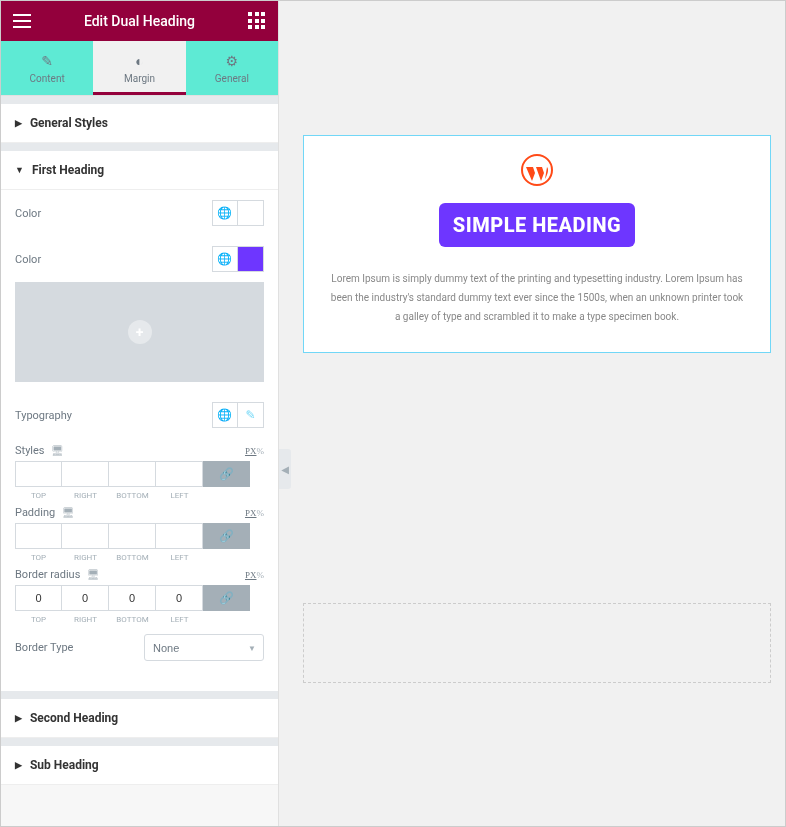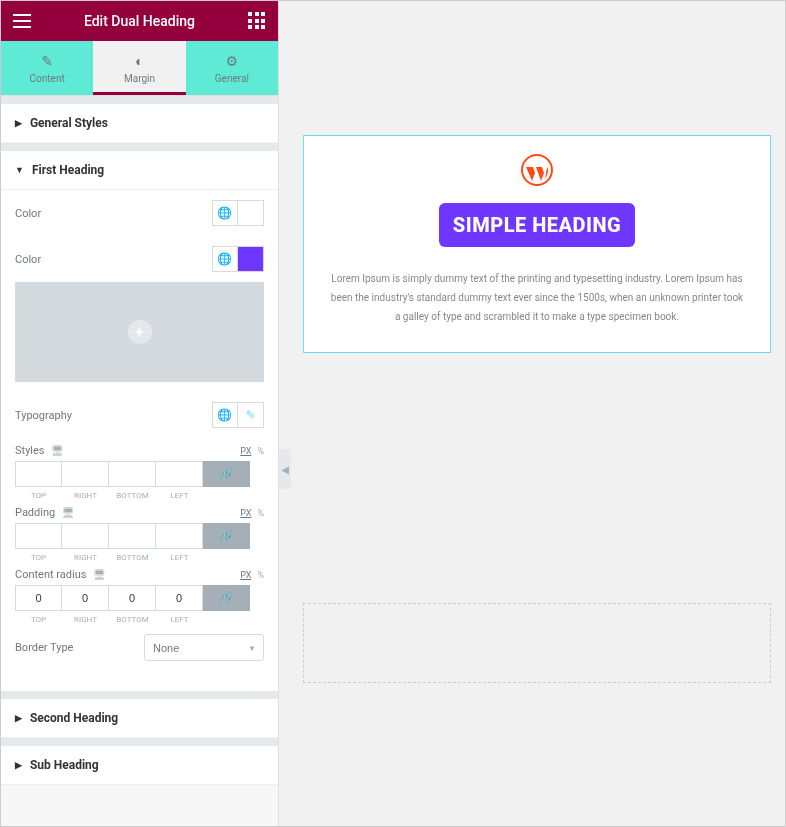--- a/index.html
+++ b/index.html
@@ -23,21 +23,21 @@
 .section-sep { height: 8px; background: #e6e9ec; }
 .control-row { display: flex; align-items: center; justify-content: space-between; padding: 10px 0; font-size: 11px; color: #6d7882; }
 .ctrl-right { display: flex; align-items: center; gap: 0; }
 .mini-btn { width: 26px; height: 26px; border: 1px solid #d5dadf; background: #fff; display: flex; align-items: center; justify-content: center; cursor: pointer; color: #6d7882; font-size: 12px; }
 .mini-btn + .mini-btn { border-left: none; }
 .mini-btn.active { background: #a4afb7; color: #fff; }
 .swatch { width: 26px; height: 26px; border: 1px solid #d5dadf; border-left: none; }
 .image-drop { background: #d5dadf; height: 100px; display: flex; align-items: center; justify-content: center; margin-bottom: 10px; cursor: pointer; }
 .plus-btn { width: 24px; height: 24px; border-radius: 50%; background: #e6e9ec; color: #fff; display: flex; align-items: center; justify-content: center; font-size: 14px; font-weight: bold; }
 .dim-label-row { display: flex; align-items: center; justify-content: space-between; padding: 6px 0 4px; font-size: 11px; color: #6d7882; }
-.units { display: flex; gap: 6px; font-size: 9px; color: #a4afb7; }
+.units { display: flex; font-size: 9px; color: #a4afb7; font-family: Liberation Serif, serif; }
 .units .u { cursor: pointer; }
 .units .active { text-decoration: underline; color: #6d7882; }
 .dim-inputs { display: flex; }
 .dim-inputs input { width: 47px; height: 26px; border: 1px solid #d5dadf; text-align: center; font-size: 11px; color: #333; }
 .dim-inputs input + input { border-left: none; }
 .link-btn { width: 47px; height: 26px; background: #a4afb7; color: #fff; display: flex; align-items: center; justify-content: center; border: 1px solid #a4afb7; cursor: pointer; }
 .dim-sides { display: flex; font-size: 8px; color: #a4afb7; margin-top: 4px; }
 .dim-sides span { width: 47px; text-align: center; }
 .select-wrap { position: relative; }
 .select { width: 120px; height: 27px; border: 1px solid #d5dadf; border-radius: 3px; padding: 0 8px; font-size: 11px; color: #6d7882; background: #fff; cursor: pointer; appearance: none; }
@@ -170,21 +170,21 @@
             </div>
         </div>
         <div class="dim-sides">
             <span>TOP</span>
             <span>RIGHT</span>
             <span>BOTTOM</span>
             <span>LEFT</span>
           </div>
 
         <div class="dim-label-row">
-          <span><span>Content radius</span><span class="resp-icon"> 🖥</span></span>
+          <span><span>Border radius</span><span class="resp-icon"> 🖥</span></span>
           <div class="units">
               <span class="u active">PX</span>
               <span class="u">%</span>
             </div>
         </div>
         <div class="dim-inputs">
           <input value="0" style="">
             <input value="0" style="">
             <input value="0" style="">
             <input value="0" style="">

